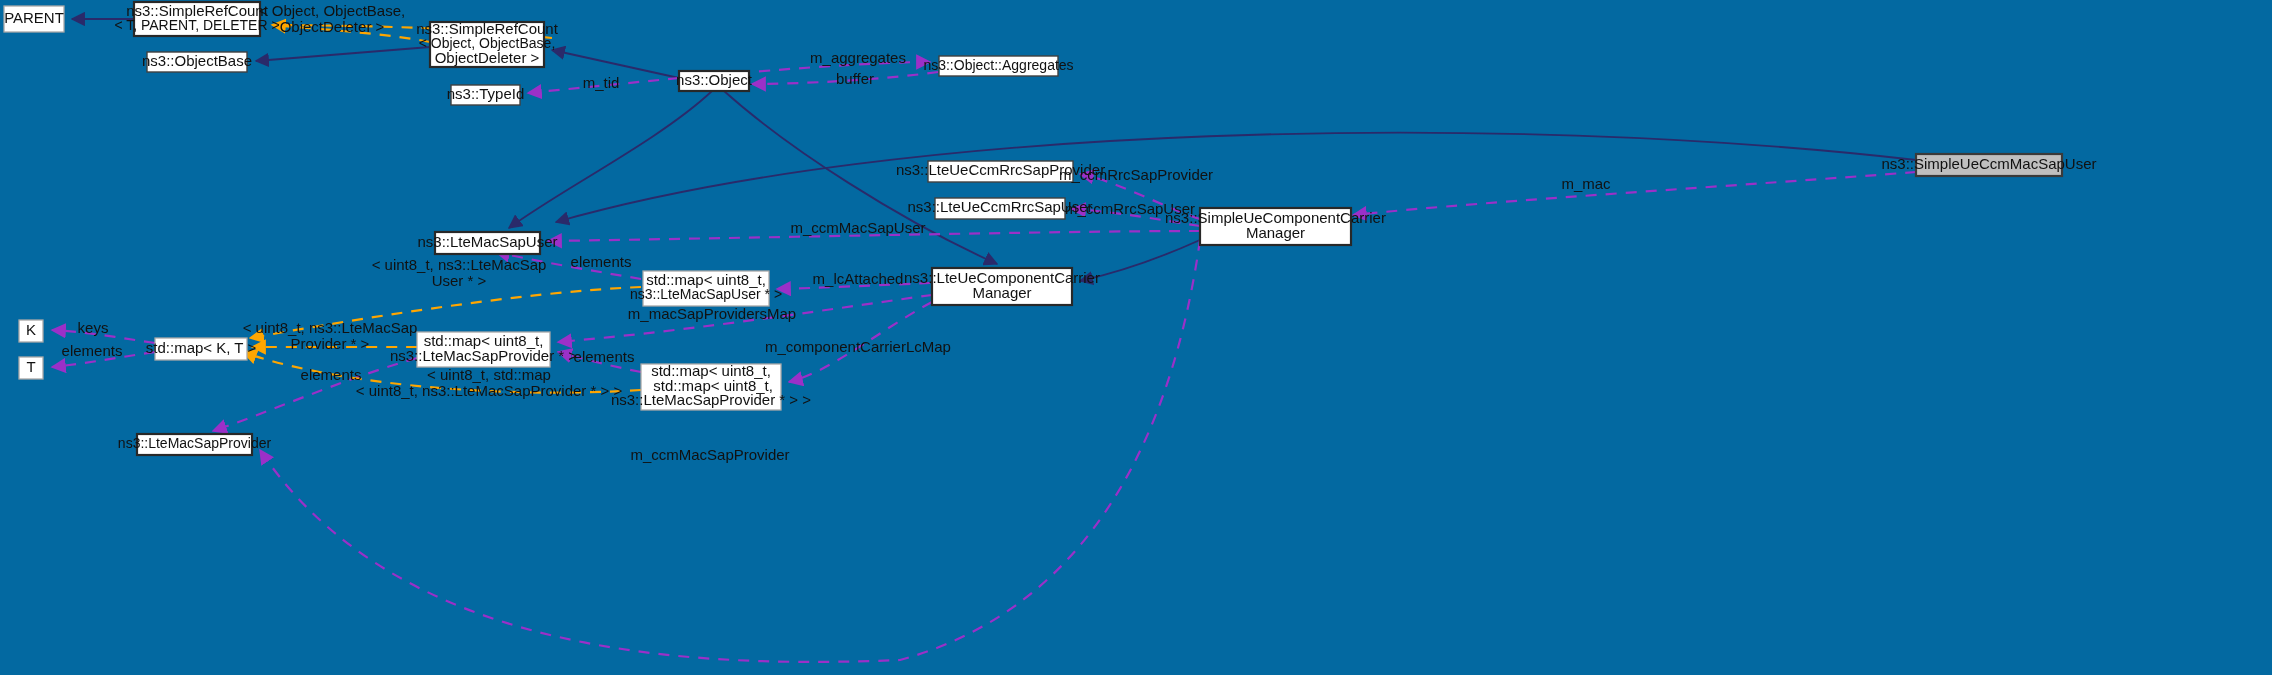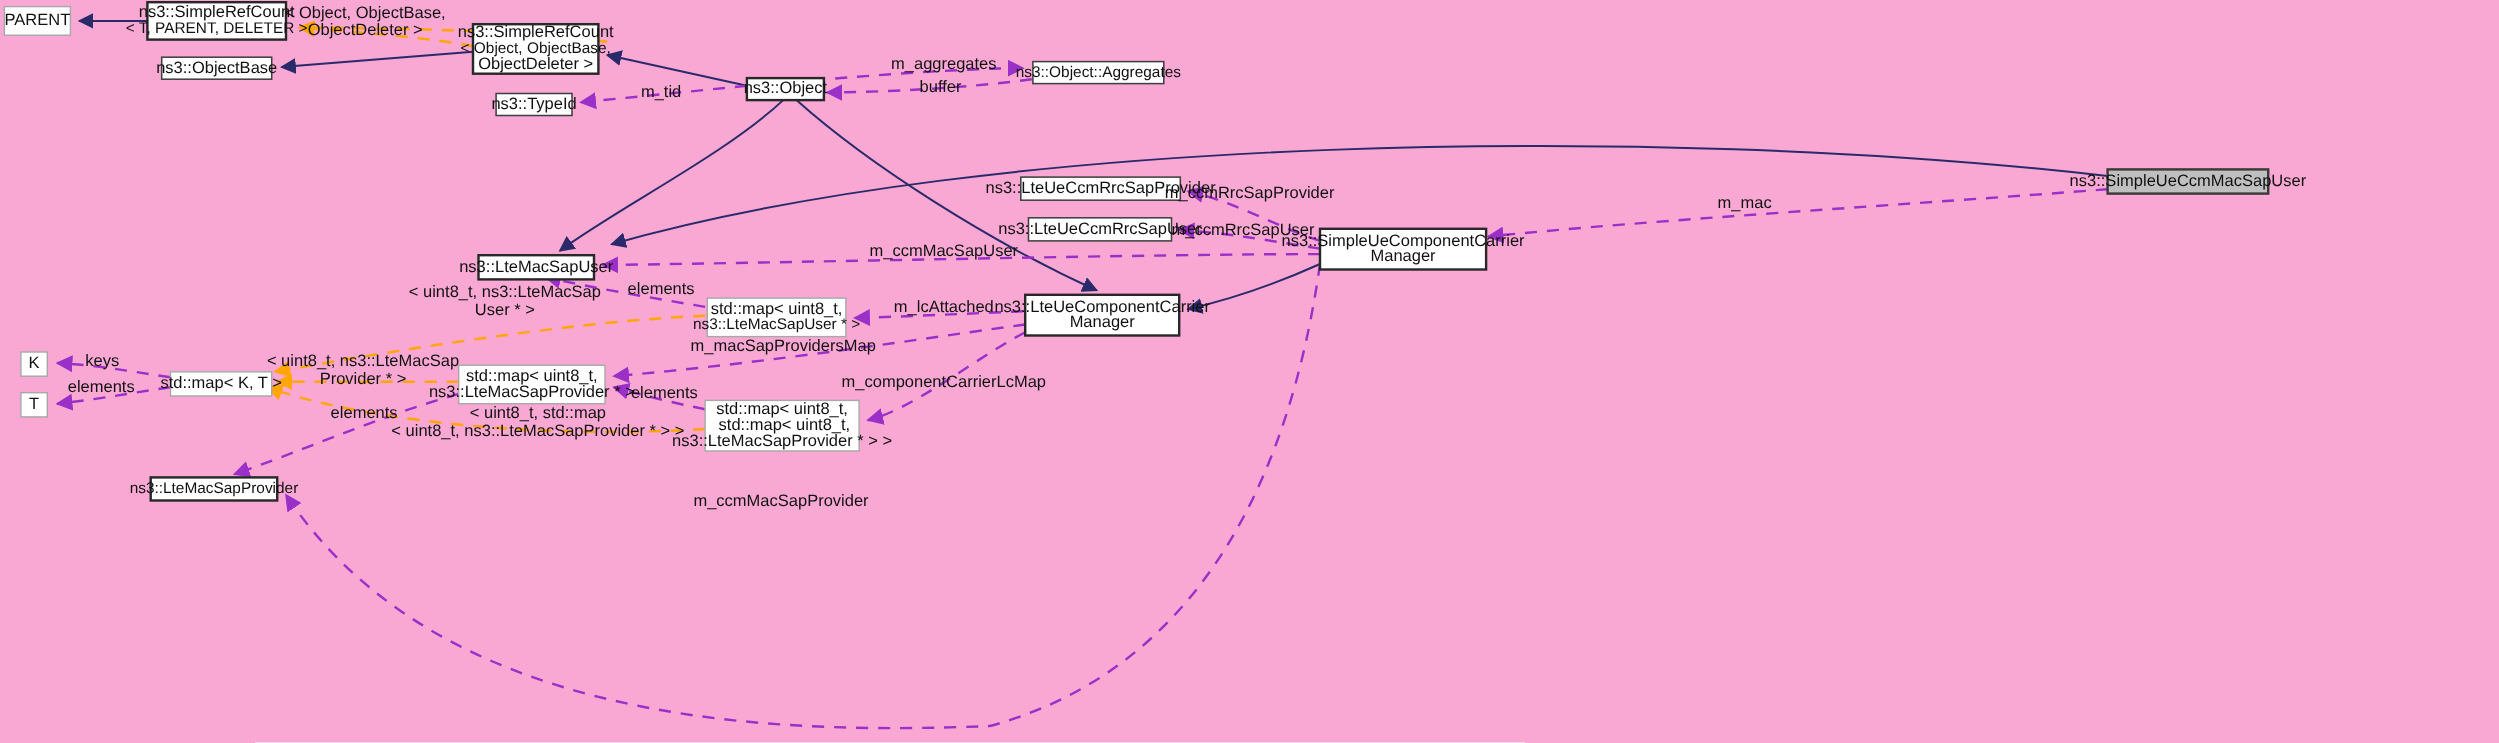--- a/index.html
+++ b/index.html
@@ -4,21 +4,21 @@
 <style>
   html, body {
     margin: 0;
     padding: 0;
     background: #ffffff;
   }
   #diagram-root {
     position: relative;
     width: 2272px;
     height: 675px;
-    background: #f9a8d4;
+    background: #0369a1;
     font-family: "Liberation Sans", sans-serif;
     overflow: hidden;
   }
   svg#graph {
     position: absolute;
     left: 0;
     top: 0;
     width: 2272px;
     height: 675px;
   }

